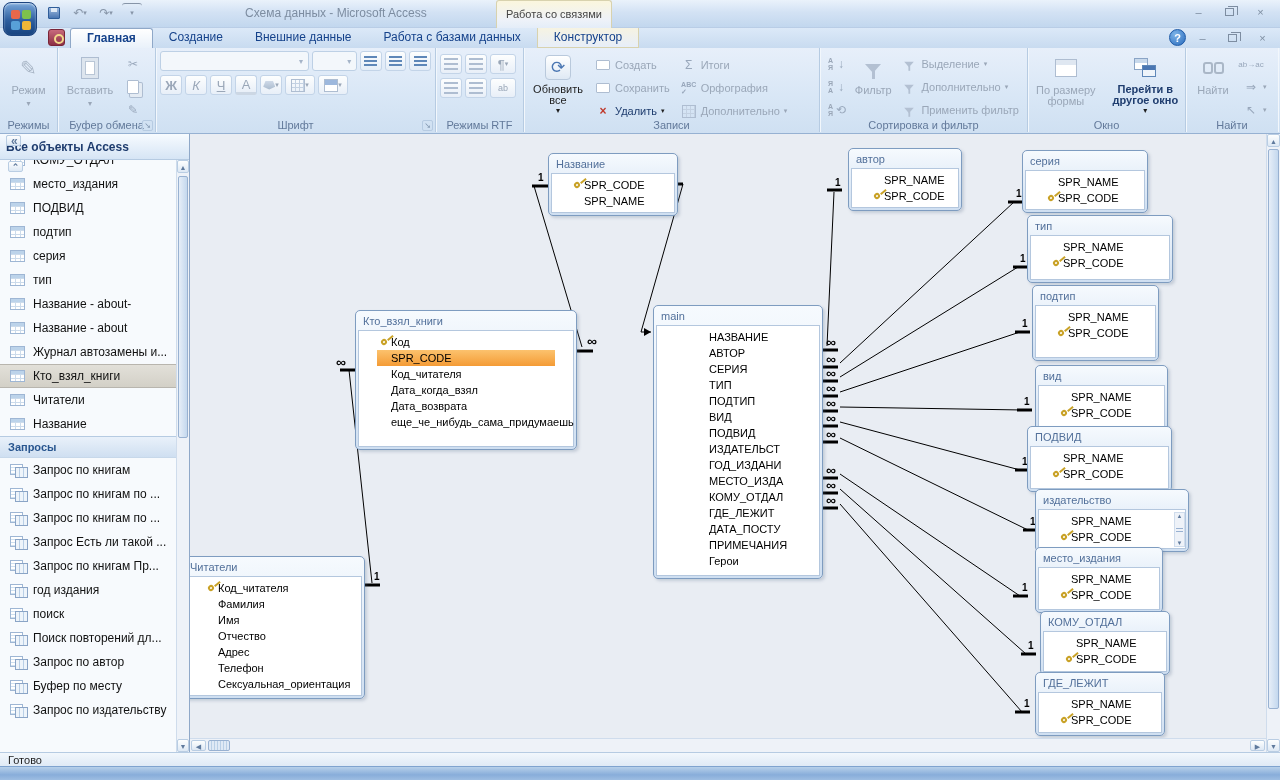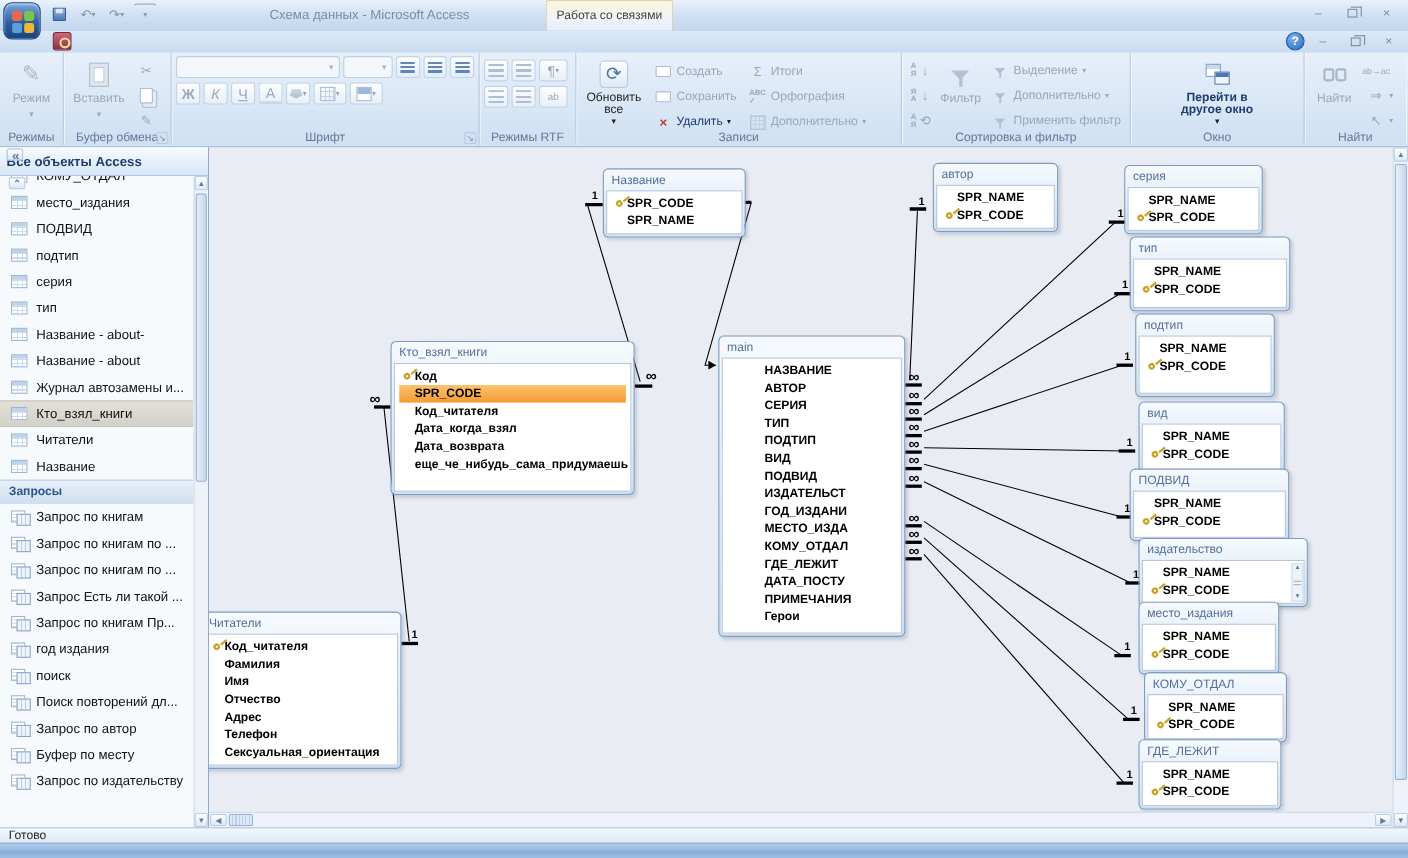--- a/index.html
+++ b/index.html
@@ -119,21 +119,21 @@
     background:linear-gradient(#fdfefe,#dde8f4); border:1px solid #b9cde3; border-radius:2px; }
   .hthumb { position:absolute; left:18px; top:1px; width:22px; height:11px; border:1px solid #98b1d1; border-radius:2px;
     background:repeating-linear-gradient(to right,#dfe9f5 0 2px,#b9cfe6 2px 3px); }
   .vscroll { position:relative; width:14px; height:618px; background:#eef2f8; border-left:1px solid #cfdcec; }
 
   
   .tbl { position:absolute; z-index:2; border:1px solid #7e9cc0; border-radius:5px;
     background:linear-gradient(#f6fafe,#cfdff1); box-shadow:2px 2px 3px rgba(90,110,140,.25); padding:2px; }
   .tbl-title { height:17px; line-height:16px; padding:0 5px; color:#52709a; font-size:11px;
     border-radius:3px 3px 0 0; white-space:nowrap; overflow:hidden; }
-  .tbl-body { background:#fff; border:1px solid #b4c7de; padding:3px 4px 3px;font-weight:bold; }
+  .tbl-body { background:#fff; border:1px solid #b4c7de; padding:3px 18px 3px; }
   .trow { height:16px; line-height:16px; display:flex; align-items:center; padding-right:4px; white-space:nowrap; font-size:11px; color:#000; }
   .trow .gut { width:8px; flex:none; display:flex; align-items:center; justify-content:center; }
   .trow .gut2 { width:14px; flex:none; display:flex; align-items:center; justify-content:center; }
   .trow.hl { background:linear-gradient(#fcc26d,#f49b35); }
   .keyico { width:6px; height:6px; border:2px solid #c9a227; border-radius:50%; position:relative; flex:none; transform:rotate(-40deg); }
   .keyico::after { content:""; position:absolute; left:5px; top:1px; width:7px; height:2px; background:#c9a227;
     box-shadow:4px 2px 0 -1px #c9a227, 2px 2px 0 -1px #c9a227; }
   .tscroll { position:absolute; right:3px; top:22px; bottom:4px; width:11px; background:#eef2f8; border:1px solid #cfdcec;
     display:flex; flex-direction:column; justify-content:space-between; align-items:center; font-size:6px; color:#5f7a9d; }
 
@@ -170,20 +170,27 @@
       <span class="wb">–</span>
       <span class="wb">
           <span class="rest"></span>
         </span>
       <span class="wb">×</span>
     </div>
   </div>
 
   <div class="tabrow">
     <div class="appico"></div>
+    <div class="tabs">
+      <span class="tab active">Главная</span>
+      <span class="tab">Создание</span>
+      <span class="tab">Внешние данные</span>
+      <span class="tab">Работа с базами данных</span>
+      <span class="tab ctx">Конструктор</span>
+    </div>
     <div class="docbtns">
       <span class="help">?</span>
       <span class="wb">–</span>
       <span class="wb">
           <span class="rest"></span>
         </span>
       <span class="wb">×</span>
     </div>
   </div>
 
@@ -395,20 +402,27 @@
               </span>
               <span>Применить фильтр</span>
             </span>
         </div>
       </div>
       <div class="rlabel">Сортировка и фильтр</div>
     </div>
 
     <div class="rgroup" style="width:158px">
       <div class="rbody" style="justify-content:center;gap:10px">
+        <div class="bigbtn" style="width:72px">
+          <span class="bigico">
+              <span style="width:22px;height:18px;border:1px solid #aebdd1;background:linear-gradient(#dfe7f1 0 5px,#fff 5px)"></span>
+            </span>
+          <span>По размеру</span>
+            <span style="margin-top:-4px">формы</span>
+        </div>
         <div class="bigbtn on" style="width:76px">
           <span class="bigico">
             <span style="width:22px;height:20px;position:relative;display:inline-block">
               <span style="position:absolute;left:0;top:0;width:14px;height:12px;border:1px solid #8aa4c6;background:linear-gradient(#c8d9ec 0 4px,#fff 4px)"></span>
               <span style="position:absolute;left:8px;top:7px;width:14px;height:12px;border:1px solid #5e87b8;background:linear-gradient(#4a76b2 0 4px,#eef4fa 4px)"></span>
             </span>
           </span>
           <span style="font-weight:bold;color:#1e3c6e">Перейти в</span>
           <span style="margin-top:-4px;font-weight:bold;color:#1e3c6e">другое окно</span>
             <span class="car" style="margin-top:-4px">▾</span>

